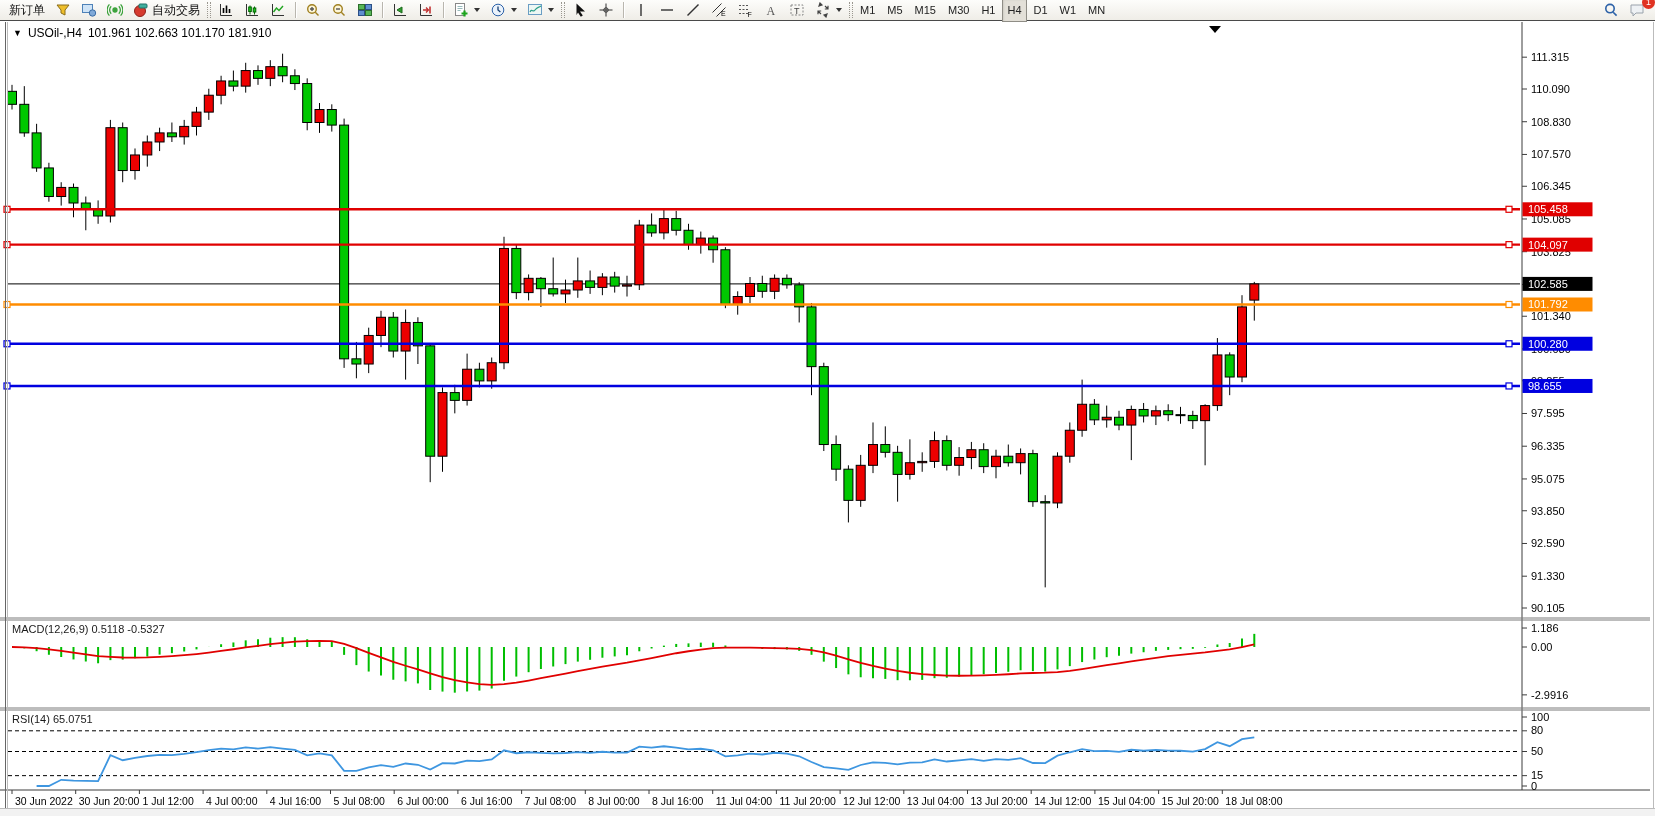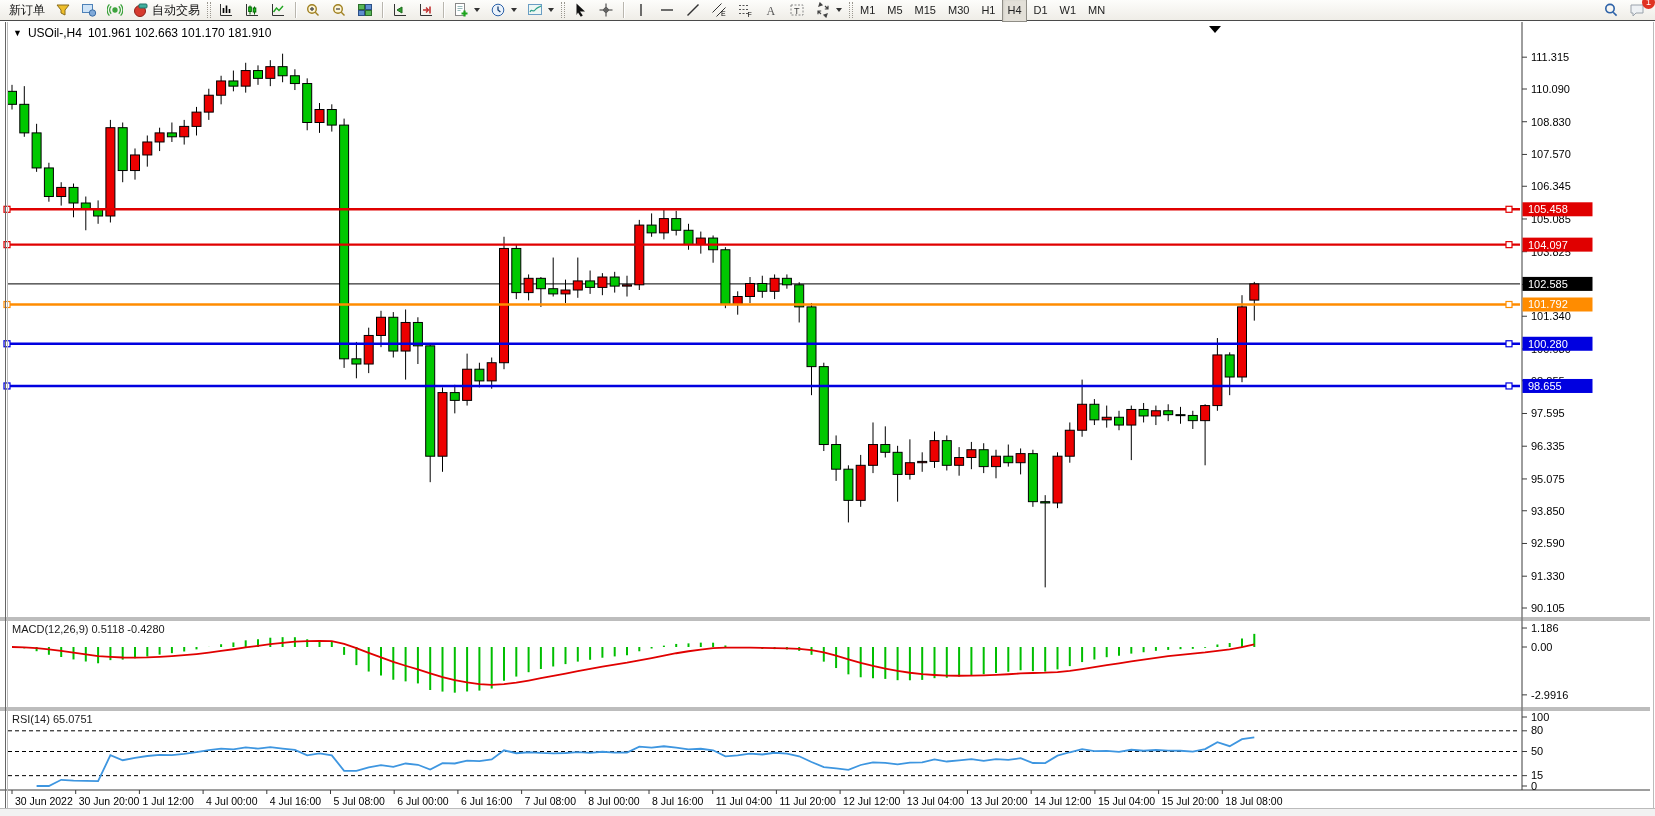--- a/index.html
+++ b/index.html
@@ -706,16 +706,16 @@
         <rect x="0" y="786" width="1655" height="8" fill="#f2f2f2"></rect>
         <line x1="0" y1="786.5" x2="1655" y2="786.5" stroke="#bbb"></line>
         <line x1="1653.5" y1="0" x2="1653.5" y2="786" stroke="#bbb"></line>
       </svg>
 
     <div class="chart-title">
       <span class="tri">▼</span>
       <span>USOil-,H4</span>
       <span>101.961 102.663 101.170 181.910</span>
     </div>
-    <div class="ind-label" style="left:12px;top:601px;">MACD(12,26,9) 0.5118 -0.4280</div>
+    <div class="ind-label" style="left:12px;top:601px;">MACD(12,26,9) 0.5118 -0.5327</div>
     <div class="ind-label" style="left:12px;top:691px;text-align:right;">RSI(14) 65.0751</div>
   </div>
 </div>
 
 </body></html>

